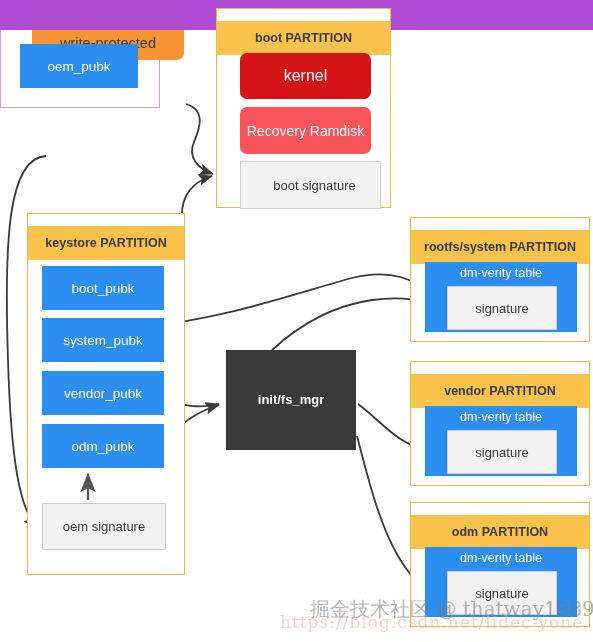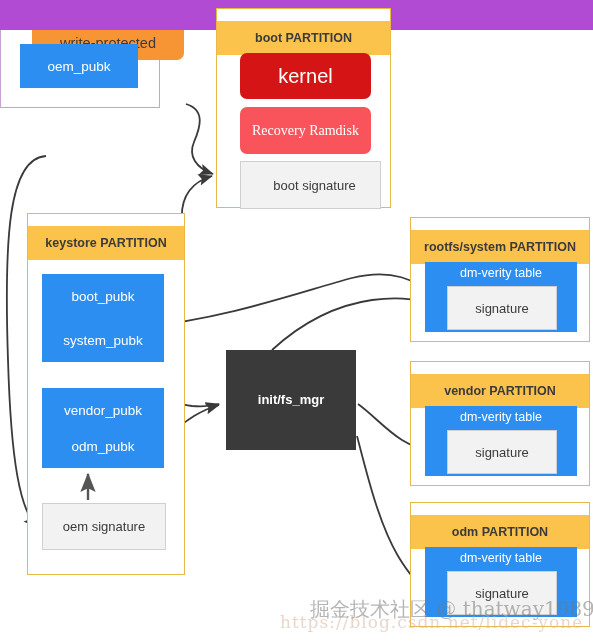--- a/index.html
+++ b/index.html
@@ -73,46 +73,46 @@
     font-size: 12.5px;
     font-weight: bold;
     display: flex; align-items: center; justify-content: center;
   }
 
   
   #boot-partition { left: 216px; top: 8px; width: 175px; height: 200px; }
   #kernel-box {
     position: absolute; left: 23px; top: 44px; width: 131px; height: 46px;
     background: #D51515; border-radius: 7px;
-    color: #ffffff; font-size: 20px;
+    color: #ffffff; font-size: 16px;
     display: flex; align-items: center; justify-content: center;
   }
   #recovery-box {
     position: absolute; left: 23px; top: 98px; width: 131px; height: 47px;
     background: #F9545B; border-radius: 7px;
     color: #ffffff; font-size: 14px;
-    display: flex; align-items: center; justify-content: center; font-family: Liberation Serif, serif;
+    display: flex; align-items: center; justify-content: center;
   }
   #boot-signature {
     position: absolute; left: 23px; top: 152px; width: 131px; height: 46px;
     background: #F2F2F2; border: 1px solid #CFCFCF;
     color: #3b3b3b; font-size: 13px;
     display: flex; align-items: center; justify-content: center; padding-left: 8px;
   }
 
   
   #keystore-partition { left: 27px; top: 213px; width: 158px; height: 362px; }
   .pubk {
     position: absolute; left: 14px; width: 122px; height: 44px;
     background: #2B8EF0; color: #ffffff; font-size: 13.5px;
     display: flex; align-items: center; justify-content: center;
   }
-  #boot-pubk   { top: 60px; text-align: center; }
+  #boot-pubk   { top: 52px; text-align: center; }
   #system-pubk { top: 104px; }
-  #vendor-pubk { top: 174px; }
+  #vendor-pubk { top: 157px; }
   #odm-pubk    { top: 210px; }
   #oem-signature {
     position: absolute; left: 14px; top: 289px; width: 122px; height: 45px;
     background: #F2F2F2; border: 1px solid #CFCFCF;
     color: #3b3b3b; font-size: 13px;
     display: flex; align-items: center; justify-content: center;
   }
 
   
   #initfsmgr {

